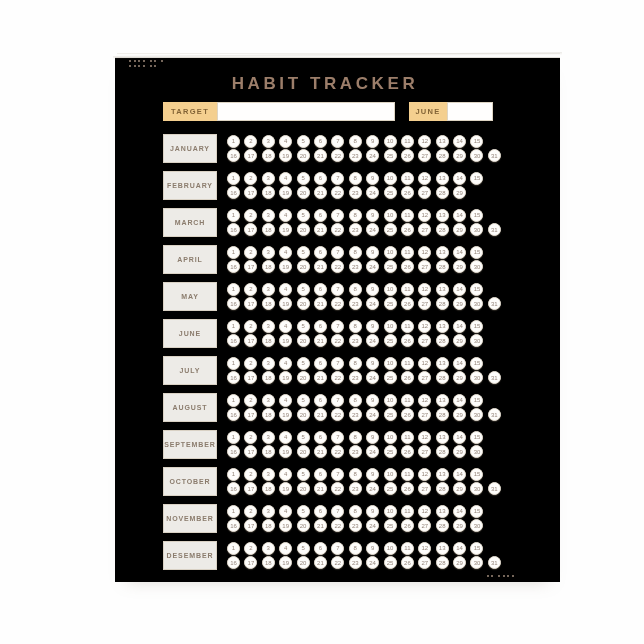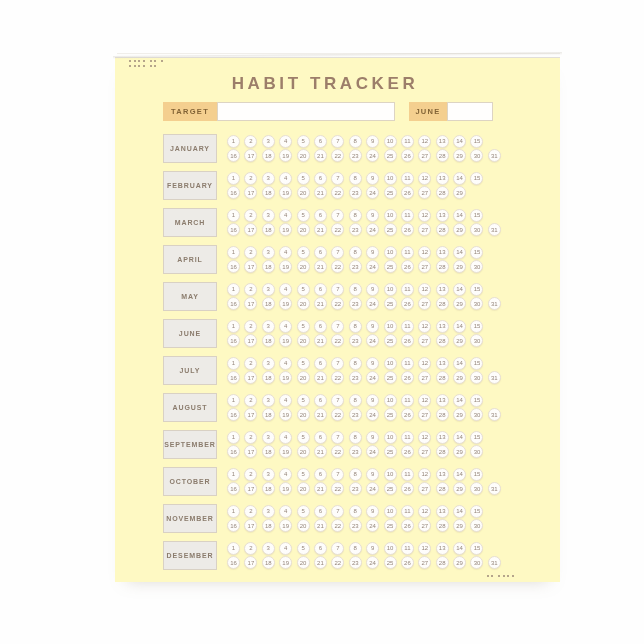--- a/index.html
+++ b/index.html
@@ -7,21 +7,21 @@
     width:644px;height:644px;position:relative;overflow:hidden;
     background:#fefefe;
     font-family:"Liberation Sans","DejaVu Sans",sans-serif;
   }
   .pad-under{
     position:absolute;left:117px;top:53px;width:443px;height:527px;
     background:#fdfdfc;border-top:1px solid #f0eeea;
   }
   .pad{
     position:absolute;left:115px;top:58px;width:445px;height:524px;
-    background:#fef9c3;
+    background:#000000;
     box-shadow:0 -1px 0 rgba(190,185,175,.45), 0 10px 16px -12px rgba(140,128,110,.35);
     box-sizing:border-box;
   }
   .pad-edge{
     position:absolute;left:-2px;top:-2px;width:449px;height:3px;
     background:linear-gradient(180deg,rgba(200,195,185,.35),rgba(255,255,255,0));
     transform:rotate(-0.5deg);transform-origin:left center;
   }
   .title-wrap{position:absolute;left:0;top:16px;width:420px;text-align:center;}
   .title{

